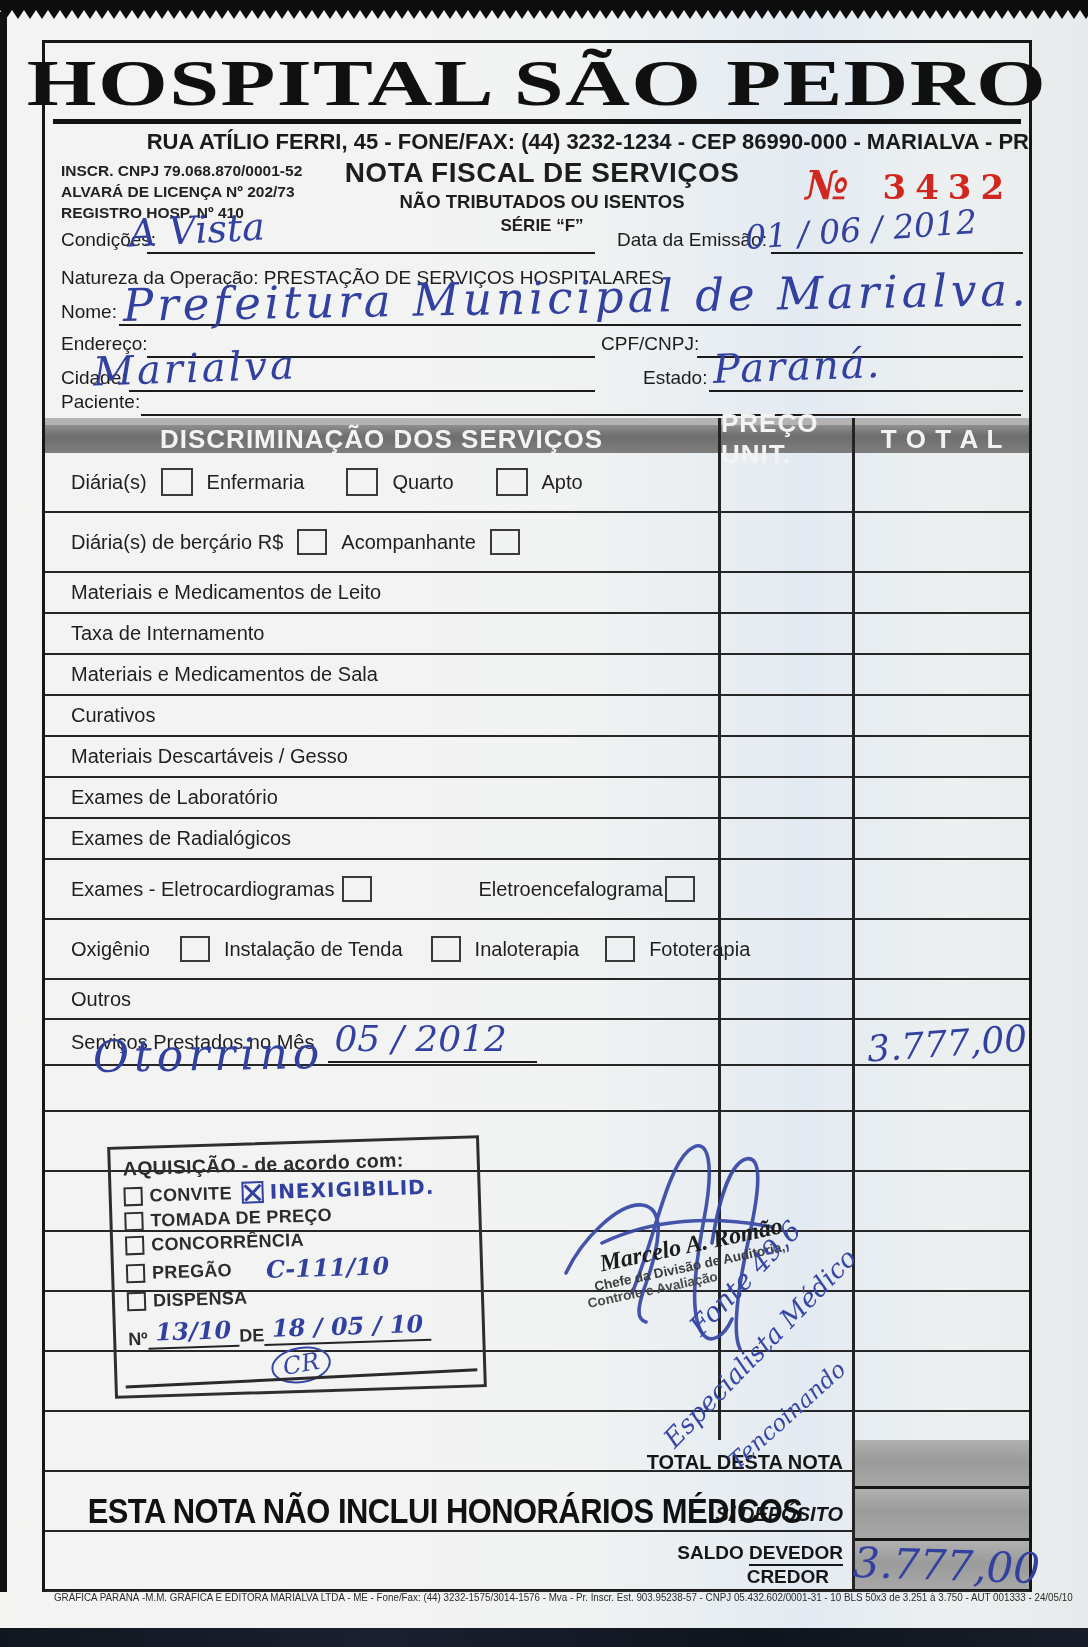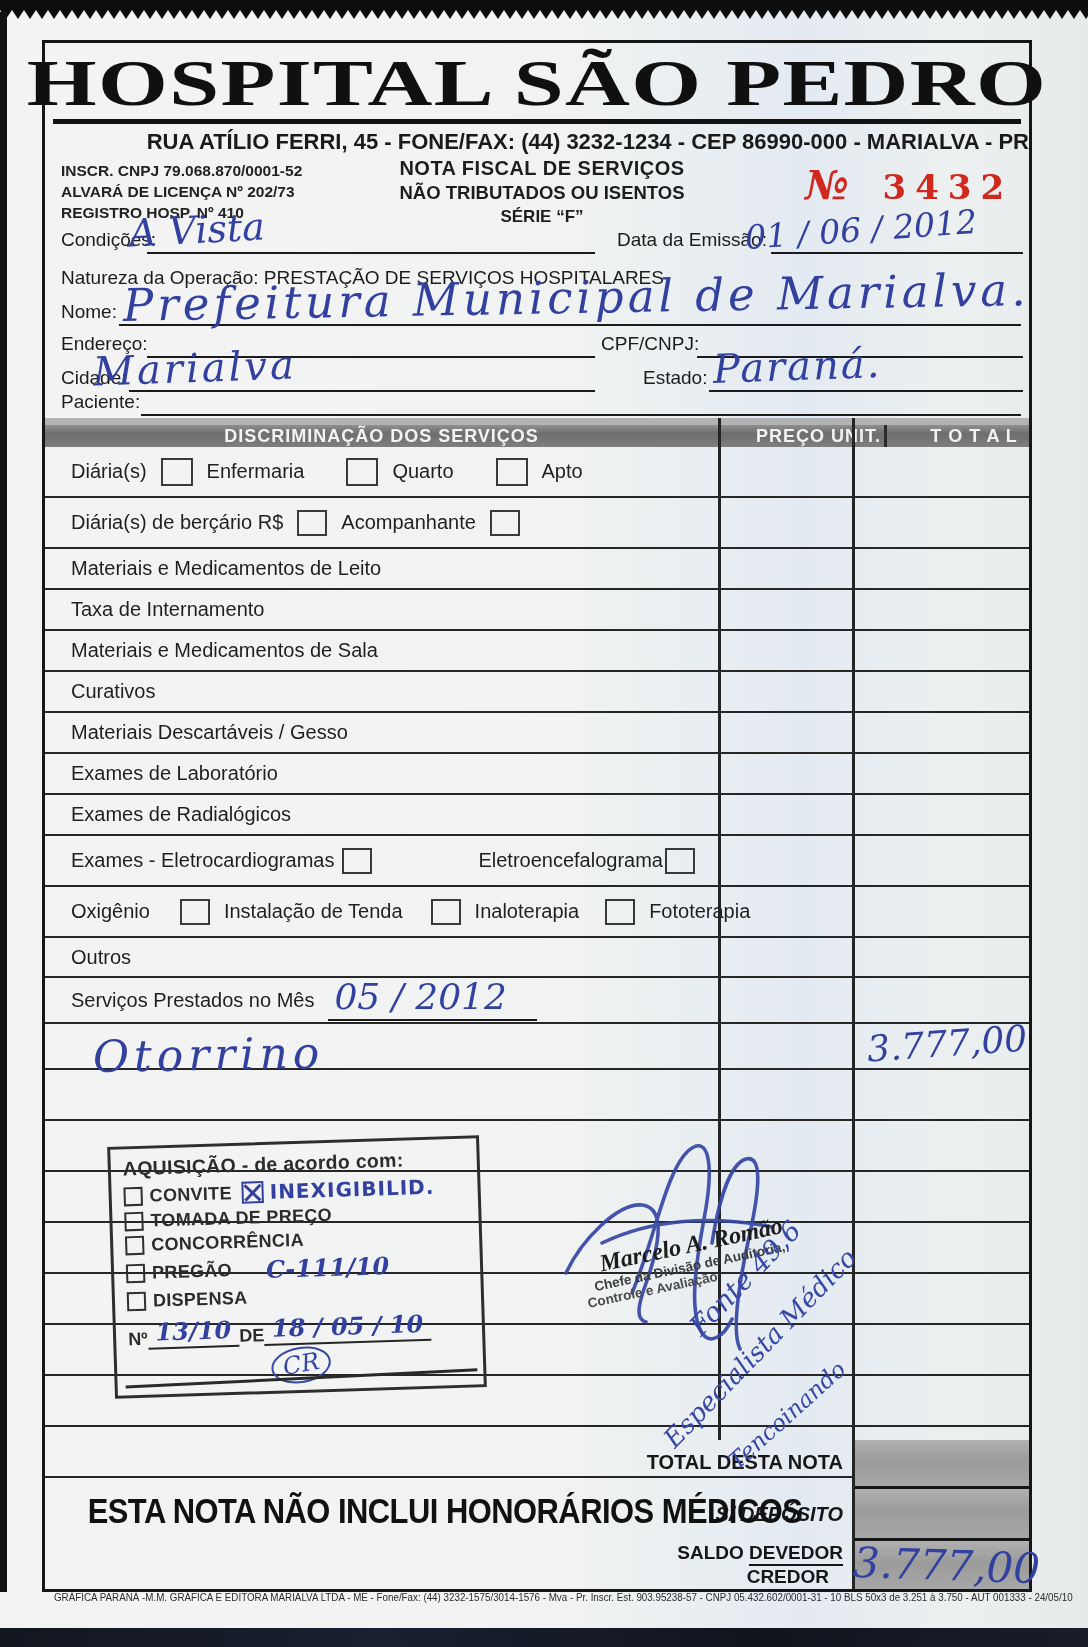--- a/index.html
+++ b/index.html
@@ -14,50 +14,50 @@
   .doc{position:absolute;left:42px;top:40px;width:984px;height:1546px;border:3px solid #161616;}
 
   
   .h-name{position:absolute;left:0;right:0;top:2px;text-align:center;white-space:nowrap;
     font-family:"Liberation Serif",serif;font-weight:bold;font-size:66px;letter-spacing:1px;
     transform:scaleX(1.36);color:#101010;}
   .h-rule{position:absolute;left:8px;right:8px;top:76px;height:5px;background:#121212;}
   .h-addr{position:absolute;left:0;right:0;top:86px;text-align:right;font-size:22px;font-weight:bold;color:#1a1a1a;}
   .h-reg{position:absolute;left:16px;top:118px;font-size:15.5px;font-weight:bold;line-height:1.35;color:#222;}
   .h-title{position:absolute;left:282px;top:114px;width:430px;text-align:center;}
-  .h-title .t1{font-size:20px;font-weight:bold;letter-spacing:0.5px;}
+  .h-title .t1{font-size:28px;font-weight:bold;letter-spacing:0.5px;}
   .h-title .t2{font-size:18.5px;font-weight:bold;margin-top:2px;}
   .h-title .t3{font-size:17px;font-weight:bold;margin-top:3px;}
   .h-num{position:absolute;left:760px;top:118px;color:#d0281e;white-space:nowrap;}
   .h-num .no-sym{font-family:"DejaVu Serif",serif;font-style:italic;font-weight:bold;font-size:40px;}
   .h-num .no-val{font-family:"DejaVu Serif",serif;font-weight:bold;font-size:34px;letter-spacing:9px;margin-left:34px;}
 
   
   .fl{position:absolute;font-size:19px;color:#1c1c1c;white-space:nowrap;}
   .rule{position:absolute;height:0;border-bottom:2px solid #1b1b1b;}
 
   
   .hw{position:absolute;font-family:"DejaVu Serif",serif;font-style:italic;color:#32419f;
     white-space:nowrap;z-index:5;line-height:1;}
   .hw-inline{font-family:"DejaVu Serif",serif;font-style:italic;color:#32419f;white-space:nowrap;}
   .hw-note{position:absolute;font-family:"DejaVu Serif",serif;font-style:italic;color:#3647a5;
     white-space:nowrap;z-index:6;transform:translate(-50%,-50%) rotate(-46deg);}
 
   
   .tbl{position:absolute;left:0;top:375px;width:984px;}
   .thead-top{height:7px;background:#b3b3b3;}
-  .thead{height:22px;display:flex;background:linear-gradient(180deg,#8f8f8f,#6e6e6e 40%,#7e7e7e);
-    color:#f3f3f3;font-weight:bold;font-size:18px;gap:32px;}
+  .thead{height:28px;display:flex;background:linear-gradient(180deg,#8f8f8f,#6e6e6e 40%,#7e7e7e);
+    color:#f3f3f3;font-weight:bold;font-size:26px;}
   .thead .hc{display:flex;align-items:center;justify-content:center;letter-spacing:1px;}
   .hc1{width:673px;border-right:3px solid #2a2a2a;}
   .hc2{width:131px;border-right:3px solid #2a2a2a;}
   .hc3{flex:1;}
   .trow{position:relative;border-bottom:2px solid #262626;display:flex;align-items:center;
     padding-left:26px;font-size:20px;color:#1f1f1f;box-sizing:border-box;}
-  .r44{height:51px}.r41{height:41px}.r40{height:40px}.r46{height:46px}
+  .r44{height:60px}.r41{height:41px}.r40{height:40px}.r46{height:46px}
   .cb{display:inline-block;width:28px;height:24px;border:2px solid #3a3a3a;margin:0 14px;background:transparent;}
   .cb.sm{width:26px;height:22px;}
   .vline1{position:absolute;left:673px;top:0;height:1022px;border-left:3px solid #242424;}
   .vline2{position:absolute;left:807px;top:0;height:1171px;border-left:3px solid #242424;}
 
   
   .gcell{position:absolute;left:810px;width:174px;background:linear-gradient(180deg,#b0b0b0,#9b9b9b 45%,#a7a7a7);}
   .g1{top:1397px;height:46px;border-bottom:3px solid #161616;}
   .g2{top:1446px;height:49px;border-bottom:3px solid #161616;}
   .g3{top:1498px;height:48px;}

